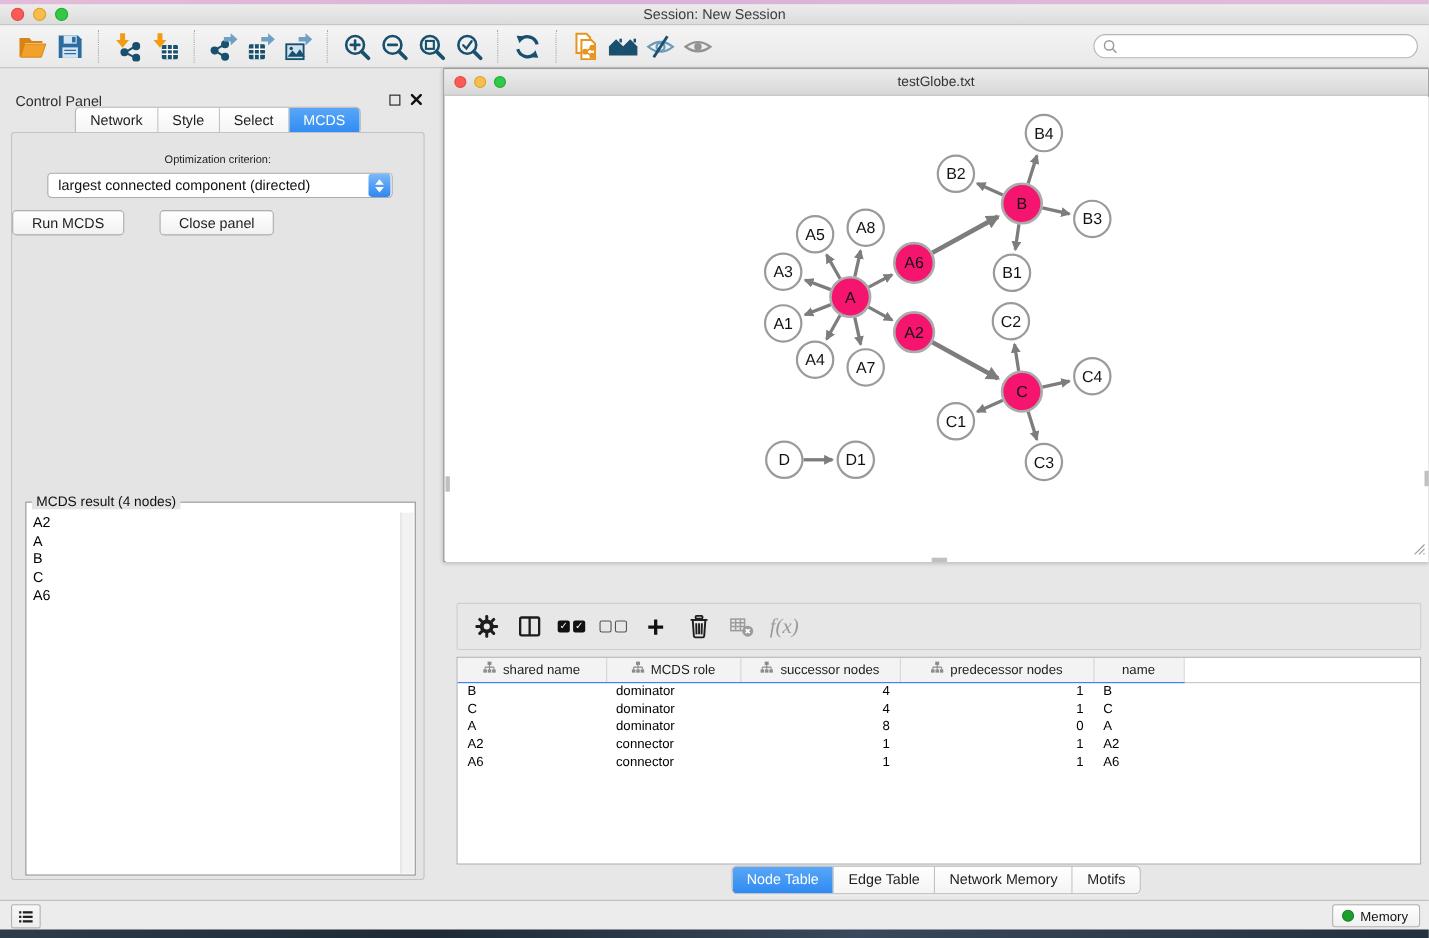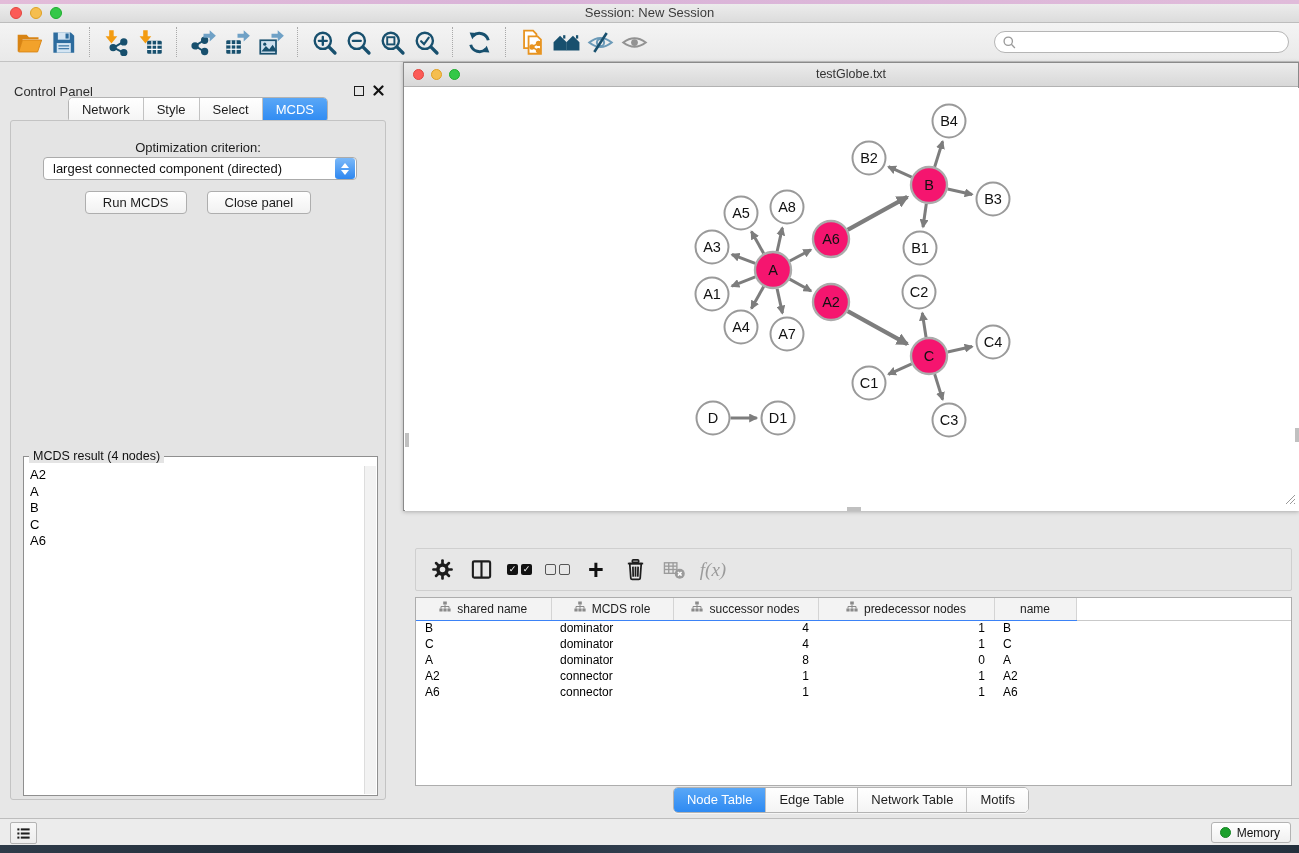--- a/index.html
+++ b/index.html
@@ -36,27 +36,27 @@
   .close-ic svg { width:11px; height:11px; display:block; }
 
   
   .control-panel { position:absolute; left:4px; top:66px; width:388px; height:746px; }
   .cp-tabs { position:absolute; top:31px; left:0; width:100%; display:flex; justify-content:center; }
   .segctl { display:inline-flex; background:#fff; border:1px solid #b3b3b3; border-radius:5px; overflow:hidden; box-shadow:0 1px 0 rgba(255,255,255,.6); }
   .seg { padding:4px 13px; font-size:13px; line-height:16px; color:#1d1d1d; background:linear-gradient(#ffffff,#f4f4f4); cursor:default; }
   .seg + .seg { border-left:1px solid #c2c2c2; }
   .seg.on { background:linear-gradient(#59a7f7,#2e8af2); color:#fff; }
   .cp-content { position:absolute; left:6px; right:6px; top:54px; bottom:12px; background:#e4e4e4; border:1px solid #c3c3c3; border-radius:3px; }
-  .opt-label { position:absolute; top:19px; width:100%; text-align:center; font-size:13px; color:#1d1d1d; }
+  .opt-label { position:absolute; top:19px; width:100%; text-align:center; font-size:10px; color:#1d1d1d; }
   .dropdown { position:absolute; left:32px; top:36px; width:314px; height:23px; background:#fff; border:1px solid #ababab; border-radius:4px; display:flex; align-items:center; }
   .dropdown .dval { flex:1; padding-left:9px; font-size:13px; color:#111; white-space:nowrap; overflow:hidden; }
   .dropdown .stepper { width:20px; height:21px; margin-right:1px; border-radius:3px; background:linear-gradient(#7cb9f8,#2e87f0); display:flex; flex-direction:column; align-items:center; justify-content:center; gap:2px; }
   .stepper .up { width:0; height:0; border-left:4px solid transparent; border-right:4px solid transparent; border-bottom:5px solid #fff; }
   .stepper .dn { width:0; height:0; border-left:4px solid transparent; border-right:4px solid transparent; border-top:5px solid #fff; }
-  .btn-row { position:absolute; top:70px; width:100%; display:flex; justify-content:center; gap:20px; }
+  .btn-row { position:absolute; top:70px; width:100%; display:flex; gap:32px; }
   .pbtn { height:23px; padding:0 17px; background:linear-gradient(#ffffff,#f1f1f1); border:1px solid #aeaeae; border-radius:4px; font-size:13px; line-height:21px; color:#1d1d1d; }
   .result-box { position:absolute; left:12px; right:7px; top:335px; bottom:3px; background:#fff; border:1px solid #8f8f8f; }
   .result-label { position:absolute; top:-8px; left:5px; background:#e4e4e4; padding:0 4px; font-size:12.5px; color:#111; }
   .result-list { position:absolute; left:2px; top:10px; right:14px; bottom:2px; overflow:hidden; }
   .ritem { font-size:13px; line-height:16.5px; padding-left:4px; color:#000; }
   .result-scroll { position:absolute; top:9px; right:1px; bottom:1px; width:12px; background:#f2f2f2; border-left:1px solid #ddd; }
 
   
   .net-window { position:absolute; left:403px; top:62px; width:896px; height:449px; border:1px solid #8a8a8a; background:#fff; box-shadow:0 1px 4px rgba(0,0,0,.25); }
   .net-titlebar { position:absolute; top:0; left:0; width:100%; height:24px; background:linear-gradient(#ececec,#d8d8d8); border-bottom:1px solid #b2b2b2; }
@@ -646,21 +646,21 @@
               <td>A6</td>
               <td></td>
             </tr>
           </tbody>
       </table>
     </div>
     <div class="tp-tabs">
         <div class="segctl">
           <div class="seg on">Node Table</div>
           <div class="seg">Edge Table</div>
-          <div class="seg">Network Table</div>
+          <div class="seg">Network Memory</div>
           <div class="seg">Motifs</div>
         </div>
       </div>
   </div>
 
   <div class="statusbar">
     <span class="list-btn">
         <svg viewBox="0 0 22 22" fill="#1d1d1d">
           <rect x="2" y="3.5" width="3" height="3"></rect>
           <rect x="7" y="3.5" width="13" height="3"></rect>

